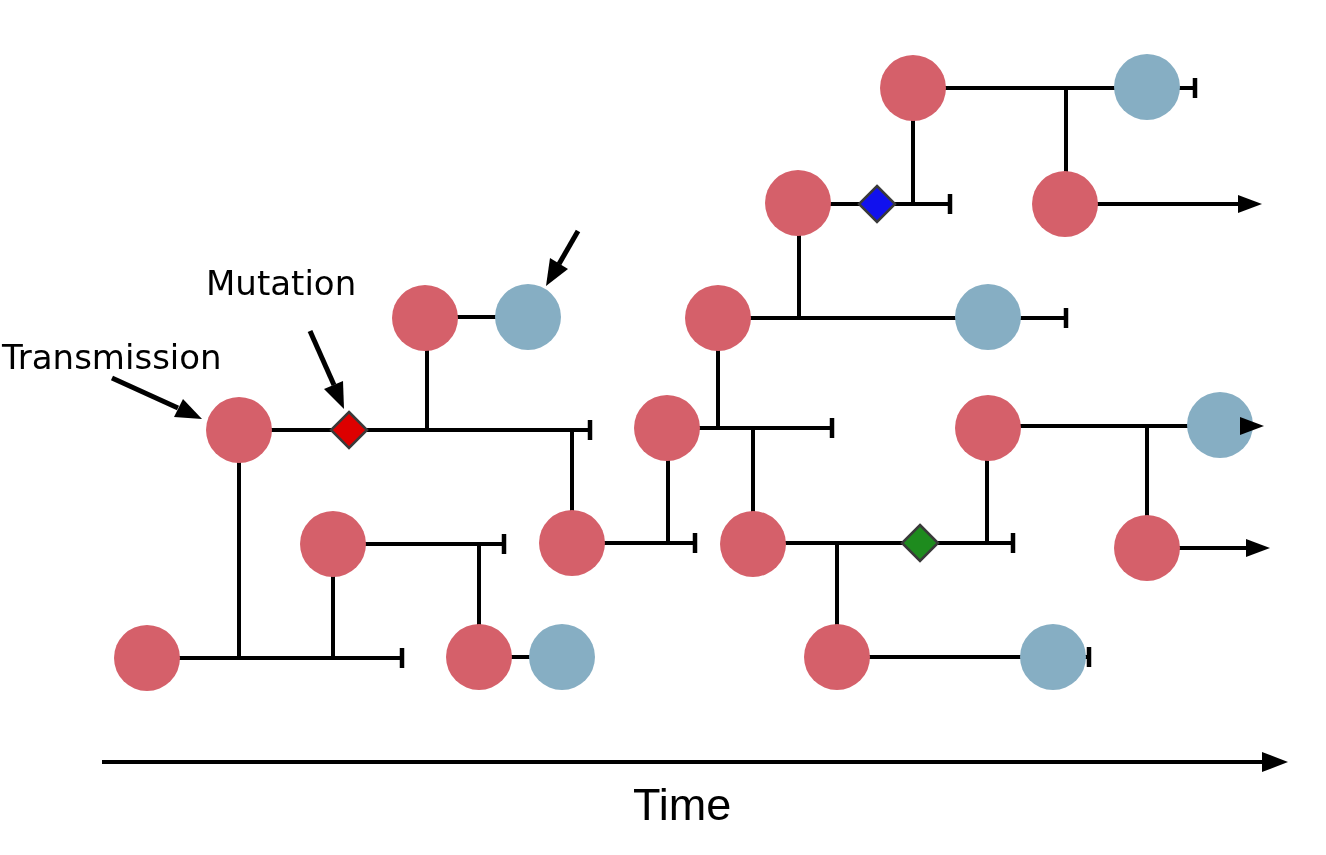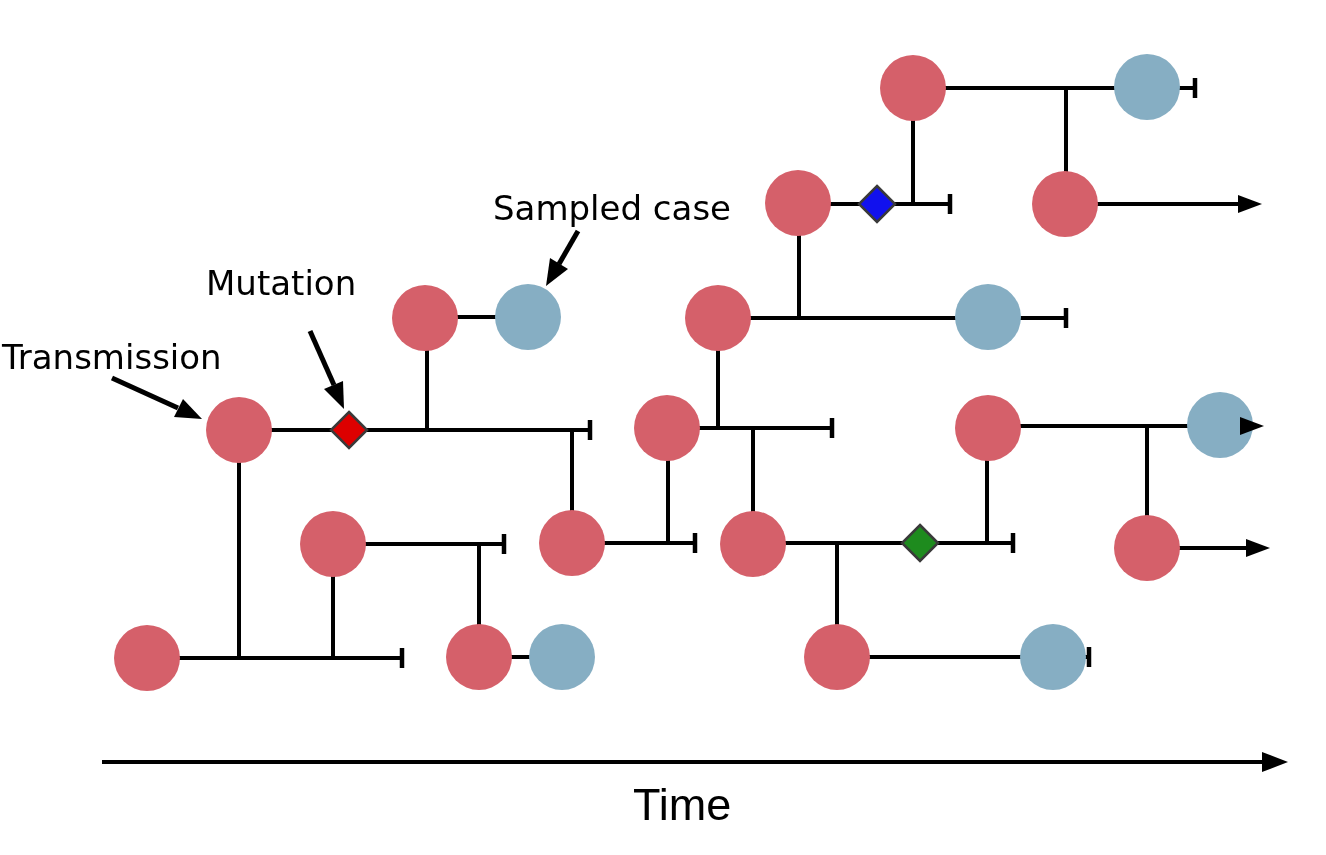--- a/index.html
+++ b/index.html
@@ -84,15 +84,14 @@
       <polygon points="202,419 174,417 183,399" fill="#000000"></polygon>
       <line x1="310" y1="331" x2="334" y2="385" stroke="#000000" stroke-width="5"></line>
       <polygon points="344,409 324,389 343,381" fill="#000000"></polygon>
       <line x1="578" y1="231" x2="559" y2="264" stroke="#000000" stroke-width="5"></line>
       <polygon points="546,286 550,258 568,269" fill="#000000"></polygon>
       <line x1="102" y1="762" x2="1264" y2="762" stroke="#000000" stroke-width="4"></line>
       <polygon points="1288,762 1262,752 1262,772" fill="#000000"></polygon>
     </svg>
   <div class="lbl" style="left: 2px; top: 340px; font-size: 34px;">Transmission</div>
   <div class="lbl" style="left: 206px; top: 266px; font-size: 34px;">Mutation</div>
-  <div class="lbl" style="left: 493px; top: 191px; font-size: 34px;">Sampled case</div>
   <div class="lbl lbl-time" style="left: 633px; top: 782px; font-size: 45px;">Time</div>
 </div>
 
 </body></html>

